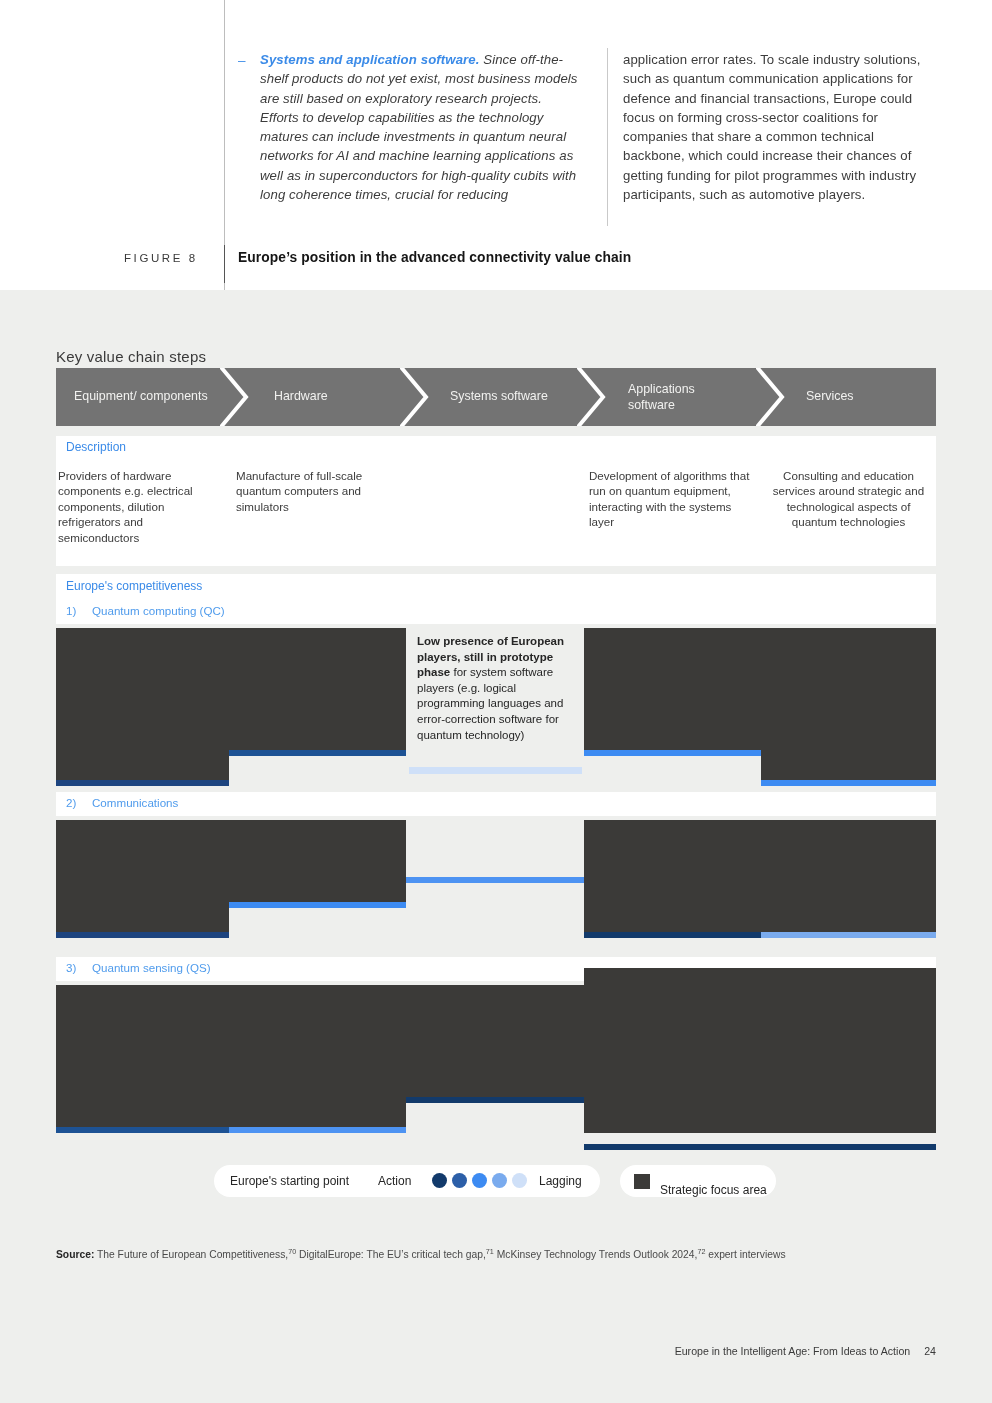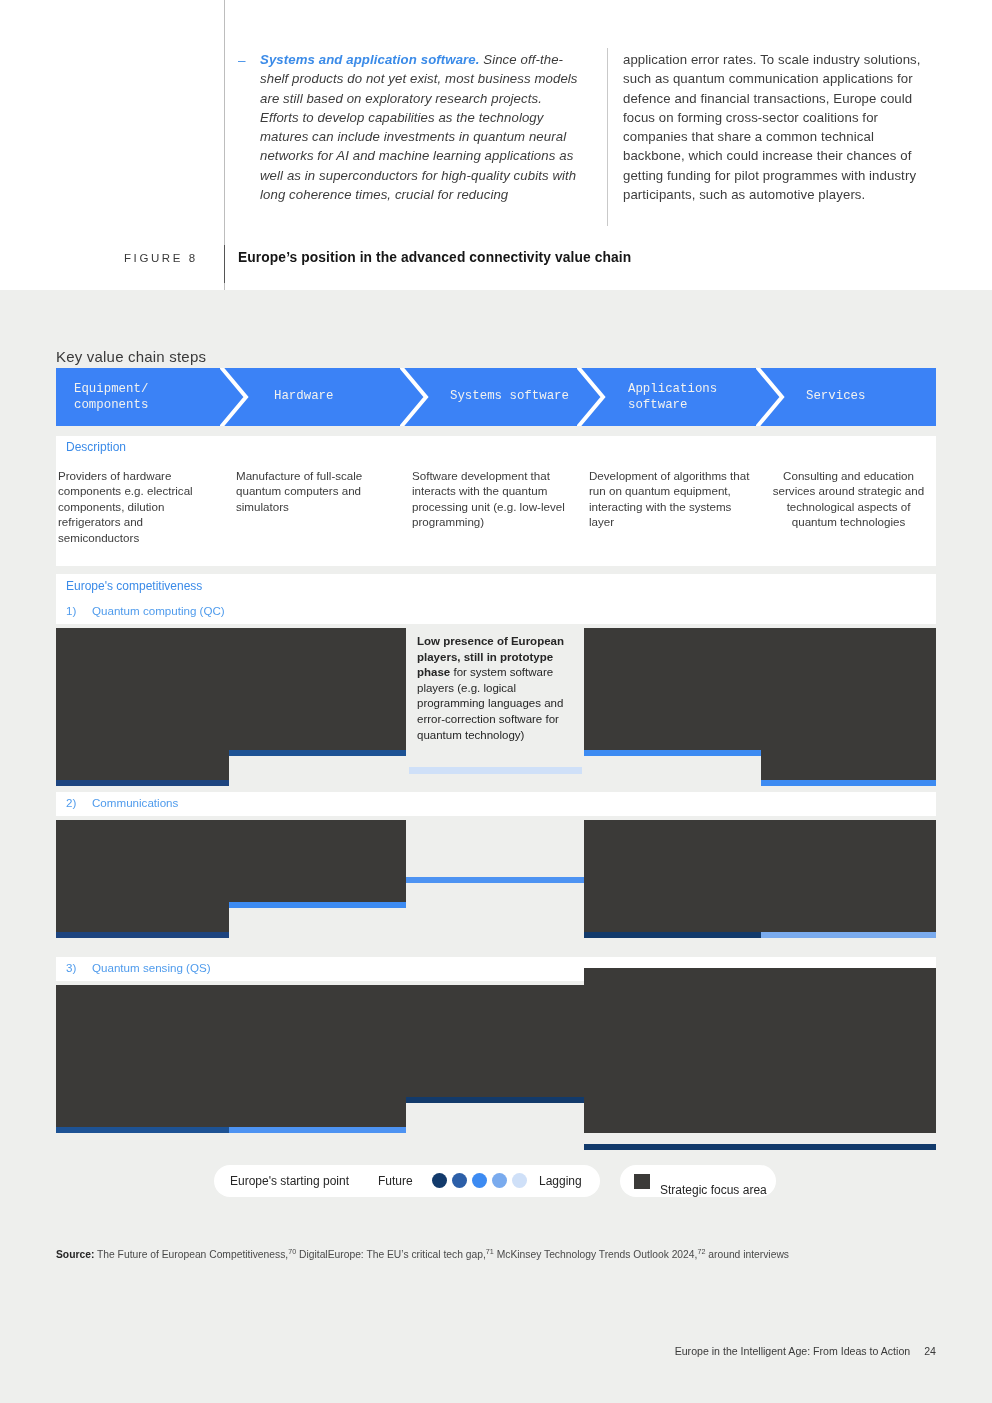--- a/index.html
+++ b/index.html
@@ -64,22 +64,21 @@
     background:#eeefed;
   }
   .exhibit-title{
     position:absolute; left:56px; top:26px;
     font-size:15px; color:#3a3a3a; letter-spacing:.2px;margin-top:32px;
   }
 
   
   .chevron-band{
     position:absolute; left:56px; top:78px; width:880px; height:58px;
-    background:#3b82f6;
-    font-family:Liberation Mono, monospace;
+    background:#737373;
   }
   .chev-label{
     position:absolute; top:50%; transform:translateY(-50%);
     color:#f2f2f0; font-size:12.4px; line-height:15.5px;
   }
   .chev-notch{
     position:absolute; top:0; width:46px; height:58px;
   }
   .chev-notch svg{ display:block; }
 
@@ -235,21 +234,20 @@
         </svg>
     </div>
   </div>
 
   <div class="desc-head">
     <span>Description</span>
   </div>
   <div class="desc-body">
     <div class="desc-cell" style="left:2px;width:165px;">Providers of hardware components e.g. electrical components, dilution refrigerators and semiconductors</div>
     <div class="desc-cell" style="left:180px;width:165px;">Manufacture of full-scale quantum computers and simulators</div>
-    <div class="desc-cell" style="left:356px;width:168px;">Software development that interacts with the quantum processing unit (e.g. low-level programming)</div>
     <div class="desc-cell" style="left:533px;width:165px;">Development of algorithms that run on quantum equipment, interacting with the systems layer</div>
     <div class="desc-cell" style="left:710px;width:165px;text-align:center;">Consulting and education services around strategic and technological aspects of quantum technologies</div>
   </div>
 
   <div class="comp-head">
     <span class="ctitle">Europe's competitiveness</span>
   </div>
 
   <div class="row-label" style="top:310px;">
     <span class="num">1)</span>
@@ -326,30 +324,30 @@
       <div class="bar" style="bottom:-17px;background:#123a6b;"></div>
     </div>
     <div class="cellcol" style="left:705px;width:175px;height:148px;">
       <div class="block" style="height:165px;top:-17px;"></div>
       <div class="bar" style="bottom:-17px;background:#123a6b;"></div>
     </div>
   </div>
 
   <div class="legend-a">
     <span class="lbl" style="left:16px;">Europe's starting point</span>
-    <span class="lbl" style="left:164px;">Future</span>
+    <span class="lbl" style="left:164px;">Action</span>
     <span class="dot" style="left:218px;background:#123a6b;"></span>
     <span class="dot" style="left:238px;background:#2c5fa8;"></span>
     <span class="dot" style="left:258px;background:#3d8bf2;"></span>
     <span class="dot" style="left:278px;background:#7aabee;"></span>
     <span class="dot" style="left:298px;background:#cfe0f8;"></span>
     <span class="lbl" style="left:325px;">Lagging</span>
   </div>
   <div class="legend-b">
     <span class="swatch"></span>
     <span class="lbl">Strategic focus area</span>
   </div>
 
-  <div class="source"><b>Source:</b><span> The Future of European Competitiveness,</span><sup>70</sup><span> DigitalEurope: The EU’s critical tech gap,</span><sup>71</sup><span> McKinsey Technology Trends Outlook 2024,</span><sup>72</sup><span> around interviews</span></div>
+  <div class="source"><b>Source:</b><span> The Future of European Competitiveness,</span><sup>70</sup><span> DigitalEurope: The EU’s critical tech gap,</span><sup>71</sup><span> McKinsey Technology Trends Outlook 2024,</span><sup>72</sup><span> expert interviews</span></div>
 
   <div class="footer"><span>Europe in the Intelligent Age: From Ideas to Action</span><span class="pg">24</span></div>
 
 </div>
 
 </body></html>

